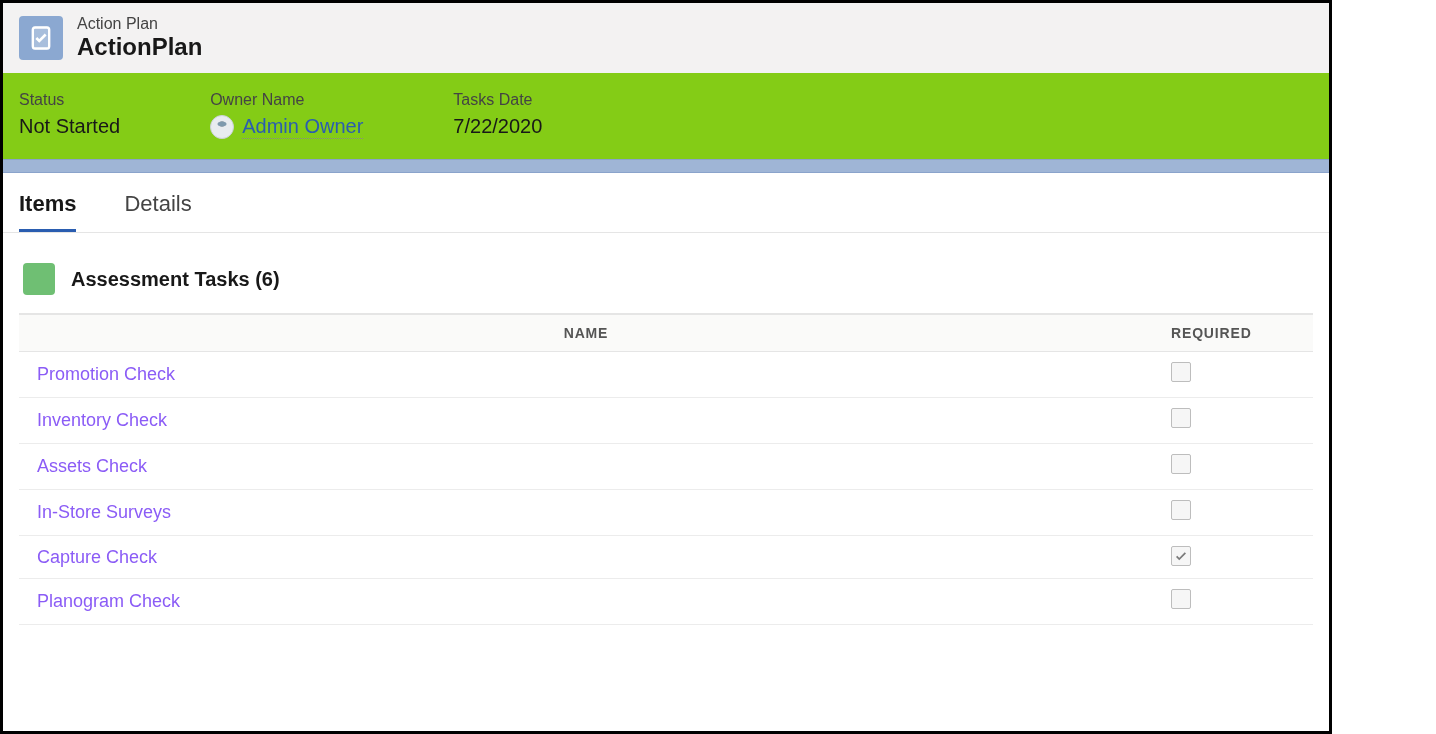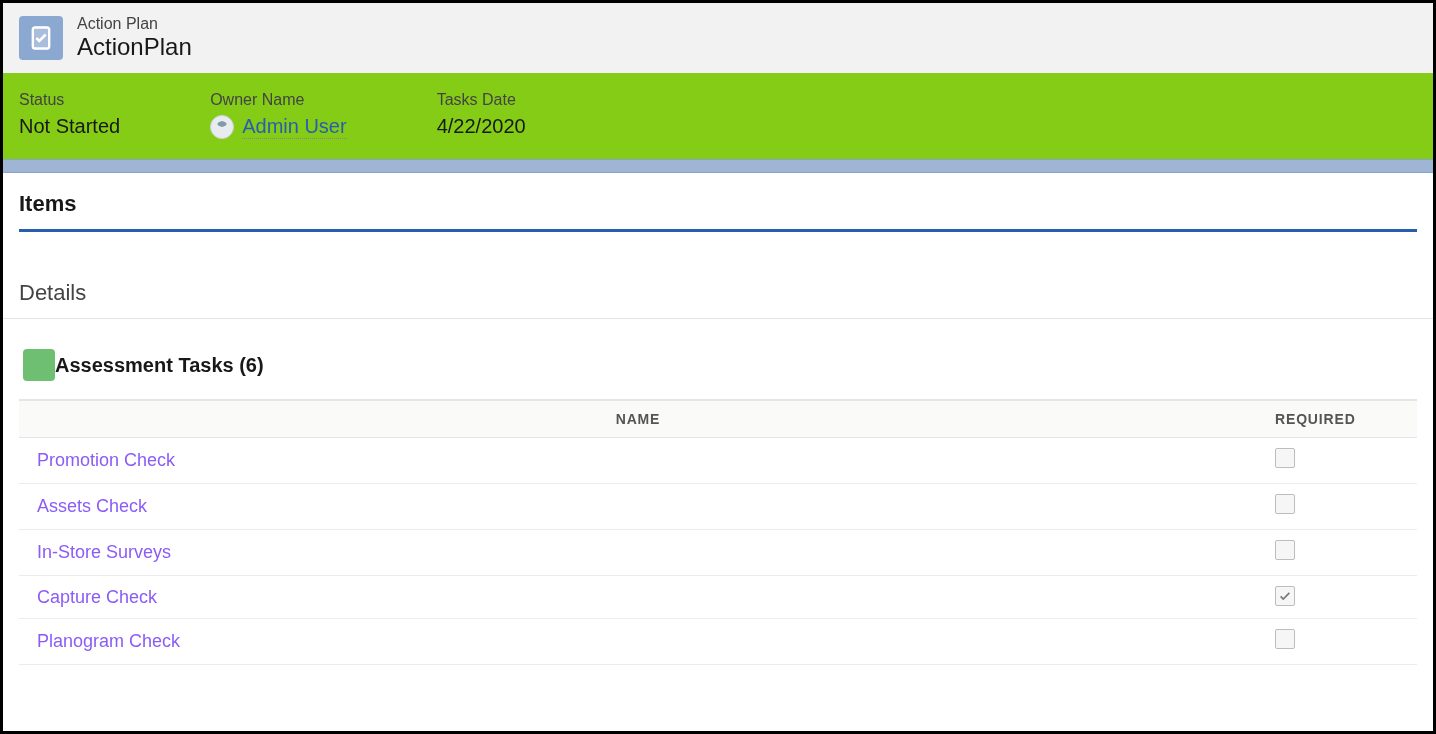--- a/index.html
+++ b/index.html
@@ -2,21 +2,21 @@
 <html><head>
   <meta charset="utf-8">
   <style>
     * { box-sizing: border-box; margin: 0; padding: 0; }
     body {
       font-family: -apple-system, BlinkMacSystemFont, "Segoe UI", Arial, sans-serif;
       background: #ffffff;
       color: #181818;
     }
     .frame {
-      width: 1436px;
+      width: 1332px;
       height: 734px;
       border: 3px solid #000;
       background: #fff;
       position: relative;
     }
     .header-bg {
       background: #f3f2f2;
       padding: 12px 16px 12px 16px;
       display: flex;
       align-items: center;
@@ -27,21 +27,21 @@
       height: 44px;
       background: #8ba8d1;
       border-radius: 4px;
       display: flex;
       align-items: center;
       justify-content: center;
       flex-shrink: 0;
     }
     .hdr-icon svg { width: 28px; height: 28px; }
     .hdr-text .eyebrow { font-size: 16px; color: #444; }
-    .hdr-text .title { font-size: 24px; font-weight: 400; color: #181818; }
+    .hdr-text .title { font-size: 24px; font-weight: 700; color: #181818; }
 
     .fields {
       display: flex;
       padding: 18px 16px 20px 16px;
       gap: 0;
       background: #84cc16;
     }
     .field { margin-right: 90px; }
     .field-label { font-size: 16px; color: #444; margin-bottom: 6px; }
     .field-value { font-size: 20px; color: #181818; }
@@ -64,39 +64,38 @@
       border-top: 1px solid #8aa3cb;
       border-bottom: 1px solid #8aa3cb;
     }
 
     .tabs {
       display: flex;
       gap: 48px;
       padding: 18px 16px 0 16px;
       border-bottom: 1px solid #e5e5e5;
       background:#fff;
-      flex-direction:column;
     }
     .tab {
       font-size: 22px;
       color: #444;
       padding-bottom: 12px;
       cursor: pointer;
     }
     .tab.active {
       font-weight: 700;
       color: #181818;
       border-bottom: 3px solid #2a5db0;
     }
 
     .section {
       padding: 24px 16px 0 16px;
     }
     .section-hdr {
-      display: flex; align-items: center; 
+      display: flex; align-items: center; gap: 16px;
       padding: 6px 0 18px 4px;
       border-bottom: 1px solid #e5e5e5;
       text-align: right;
     }
     .section-icon {
       width: 32px; height: 32px; background:#6fbf73; border-radius:4px;
     }
     .section-title { font-size: 20px; font-weight:700; }
 
     .tbl { width: 100%; border-collapse: collapse; }
@@ -150,26 +149,26 @@
     </div>
     <div class="field">
       <div class="field-label">Owner Name</div>
       <div class="field-value owner-wrap">
         <span class="avatar">
           <svg viewBox="0 0 24 24">
               <circle cx="12" cy="8" r="4" fill="#9aa7b0"></circle>
               <ellipse cx="12" cy="8" rx="6" ry="3" fill="#7e9aad"></ellipse>
             </svg>
         </span>
-        <span class="owner-link">Admin User</span>
+        <span class="owner-link">Admin Owner</span>
       </div>
     </div>
     <div class="field">
       <div class="field-label">Tasks Date</div>
-      <div class="field-value">4/22/2020</div>
+      <div class="field-value">7/22/2020</div>
     </div>
   </div>
 
   <div class="divider-bar"></div>
 
   <div class="tabs">
     <div class="tab active">Items</div>
     <div class="tab">Details</div>
   </div>
 
@@ -185,20 +184,24 @@
           <th>NAME</th>
           <th class="req">REQUIRED</th>
         </tr>
       </thead>
       <tbody id="rows">
           <tr>
             <td><span class="name-link">Promotion Check</span></td>
             <td><span class="chk"></span></td>
           </tr>
           <tr>
+            <td><span class="name-link">Inventory Check</span></td>
+            <td><span class="chk"></span></td>
+          </tr>
+          <tr>
             <td><span class="name-link">Assets Check</span></td>
             <td><span class="chk"></span></td>
           </tr>
           <tr>
             <td><span class="name-link">In-Store Surveys</span></td>
             <td><span class="chk"></span></td>
           </tr>
           <tr>
             <td><span class="name-link">Capture Check</span></td>
             <td><span class="chk on">

